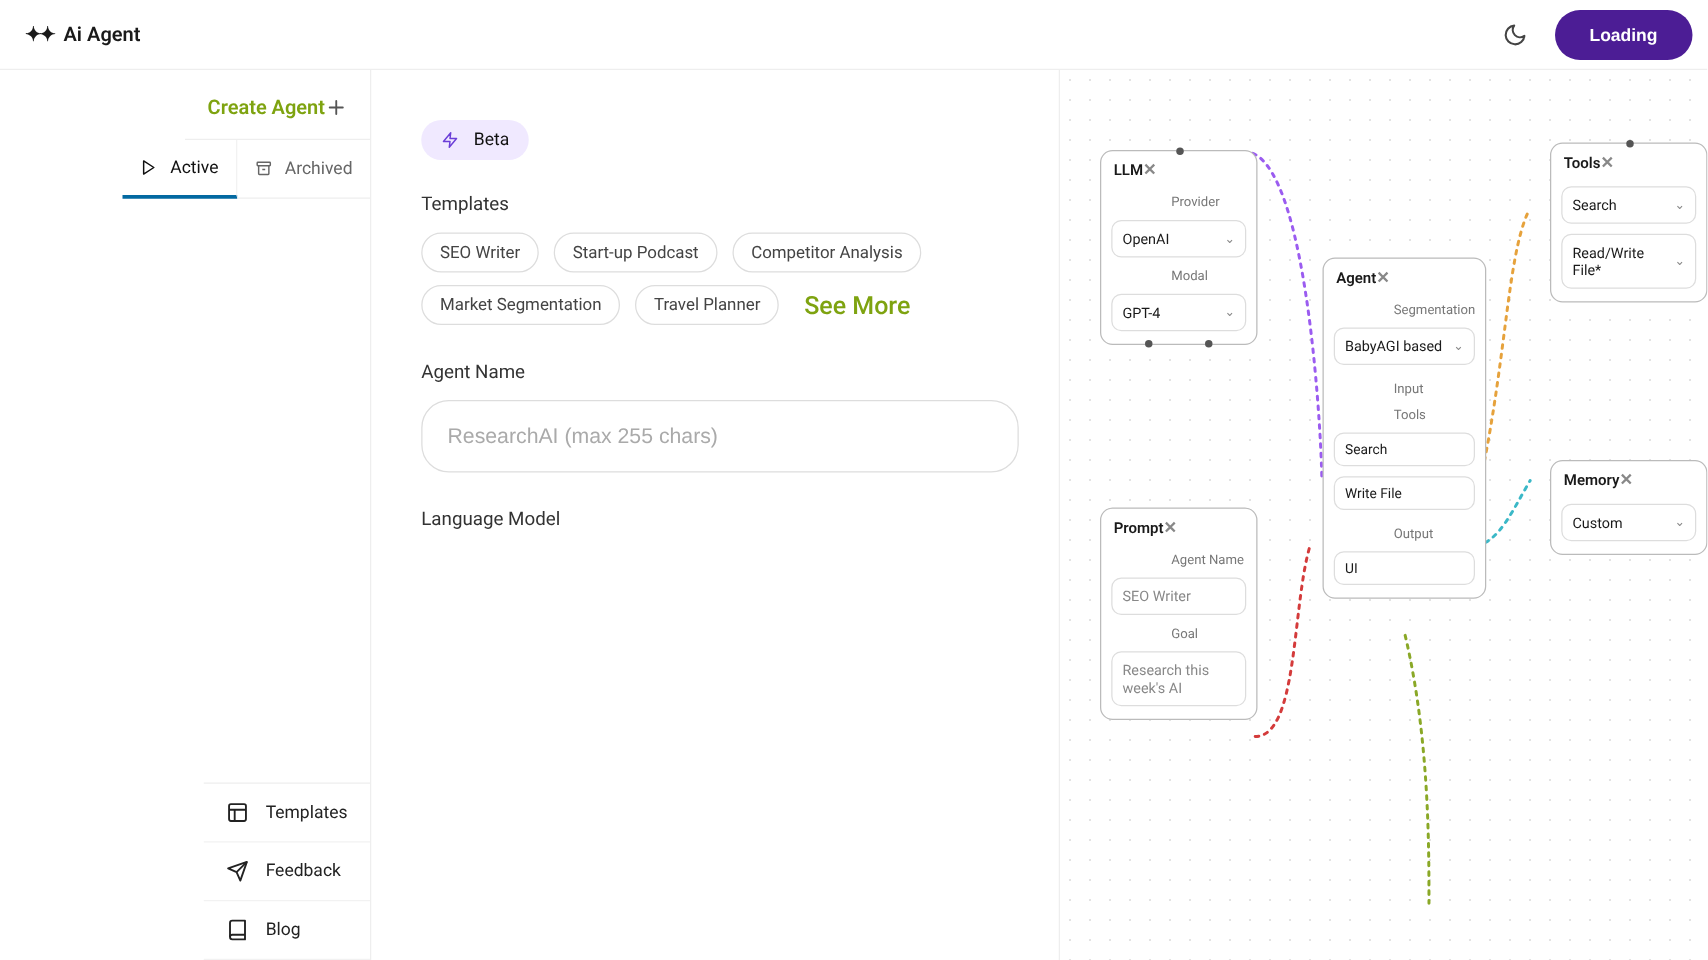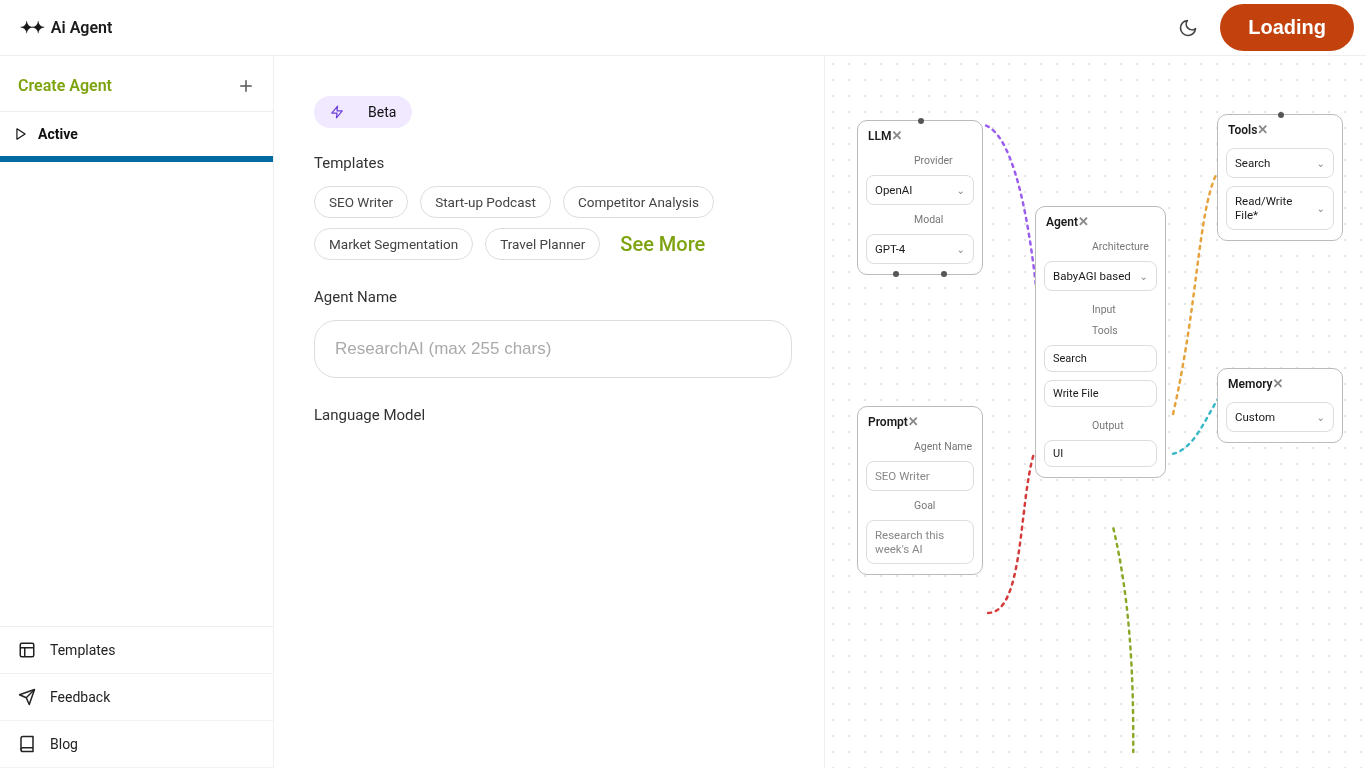--- a/index.html
+++ b/index.html
@@ -18,58 +18,58 @@
     border-bottom: 1px solid #eee;
     display: flex;
     align-items: center;
     padding: 0 12px 0 20px;
   }
   .brand { display: flex; align-items: center; gap: 8px; font-weight: 600; font-size: 16px; }
   .brand-icon { font-size: 16px; letter-spacing: -2px; }
   .top-right { margin-left: auto; display: flex; align-items: center; gap: 16px; }
   .icon-btn { background:none; border:none; cursor:pointer; padding:6px; color:#444; display:flex; }
   .pill-btn {
-    background: #c2410c; color: #fff; border: none;
-    padding: 12px 28px; border-radius: 999px; font-weight: 600; font-size: 20px; cursor: pointer;
+    background: #4c1d95; color: #fff; border: none;
+    padding: 12px 28px; border-radius: 999px; font-weight: 600; font-size: 14px; cursor: pointer;
   }
 
   
   .layout { display: flex; height: calc(768px - 56px); }
 
   
-  .sidebar { width: 274px; border-right: 1px solid #eee; display: flex; flex-direction: column; }
+  .sidebar { width: 297px; border-right: 1px solid #eee; display: flex; flex-direction: column; align-items: flex-end; }
   .create-row {
     display: flex; align-items: center; justify-content: space-between;
     padding: 20px 18px 16px 18px; border-bottom: 1px solid #eee;
   }
   .create-row span { color: #7ea310; font-weight: 600; font-size: 16px; }
   .plus-btn { background:none; border:none; cursor:pointer; font-size:20px; color:#555; }
   .tabs-row { display:flex; }
   .tab {
     flex:1; padding:14px 14px; display:flex; align-items:center; gap:10px;
     font-size:14px; cursor:pointer; color:#666; border-bottom:1px solid #eee; border-right:1px solid #eee; background:#fff;
   }
   .tab:last-child { border-right:none; }
-  .tab.active { color:#111; font-weight:700; border-bottom:6px solid #0369a1; }
+  .tab.active { color:#111; font-weight:400; border-bottom:3px solid #0369a1; }
   .side-spacer { flex:1; }
   .side-nav { border-top:1px solid #eee; }
   .nav-item {
     display:flex; align-items:center; gap:14px; padding:14px 18px;
     font-size:14px; color:#222; cursor:pointer; border-bottom:1px solid #f2f2f2;
   }
   .nav-item .badge {
     margin-left:auto; background:#d6f0f3; color:#0d6e7a;
     font-size:12px; font-weight:600; padding:3px 10px; border-radius:999px;
   }
 
   
   .main { flex:1; display:flex; }
   .content { width: 550px; padding: 40px 32px 0 40px; overflow:hidden; }
   .beta-pill {
-    display:inline-flex; align-items:center; gap:24px;
+    display:inline-flex; align-items:center; gap:12px;
     background:#f0e9ff; color:#111; padding:8px 16px; border-radius:999px; font-size:14px;
   }
   .beta-pill svg { color:#6b3ed8; }
   h1 {
     margin-top:24px; color:#6b3ed8; font-size:54px; line-height:1.25; font-weight:700; letter-spacing:-1px;
   }
   .section-label { margin-top:26px; font-size:15px; color:#333; }
   .chips { display:flex; flex-wrap:wrap; gap:10px 12px; margin-top:14px; align-items:center; }
   .chip {
     border:1px solid #ddd; border-radius:999px; padding:7px 14px;
@@ -152,20 +152,28 @@
           </svg>
       </button>
     </div>
     <div class="tabs-row">
       <div class="tab active">
         <svg width="14" height="14" viewBox="0 0 24 24" fill="none" stroke="currentColor" stroke-width="2" stroke-linejoin="round">
             <polygon points="5 3 19 12 5 21 5 3"></polygon>
           </svg>
         <span>Active</span>
       </div>
+      <div class="tab">
+        <svg width="14" height="14" viewBox="0 0 24 24" fill="none" stroke="currentColor" stroke-width="2" stroke-linejoin="round">
+            <rect x="3" y="3" width="18" height="5" rx="1"></rect>
+            <path d="M5 8v11a1 1 0 0 0 1 1h12a1 1 0 0 0 1-1V8"></path>
+            <line x1="10" y1="13" x2="14" y2="13"></line>
+          </svg>
+        <span>Archived</span>
+      </div>
     </div>
 
     <div class="side-spacer"></div>
 
     <div class="side-nav">
       <div class="nav-item">
         <svg width="18" height="18" viewBox="0 0 24 24" fill="none" stroke="currentColor" stroke-width="2">
             <rect x="3" y="3" width="18" height="18" rx="2"></rect>
             <line x1="3" y1="9" x2="21" y2="9"></line>
             <line x1="9" y1="21" x2="9" y2="9"></line>
@@ -258,21 +266,21 @@
           <div class="n-input" style="height:44px;">Research this week's AI</div>
         </div>
       </div>
 
       <div class="node" style="left:210px; top:150px; width:131px;">
         <div class="n-title">
           <span>Agent</span>
           <span class="nx">✕</span>
         </div>
         <div class="n-body">
-          <div class="n-label">Architecture</div>
+          <div class="n-label">Segmentation</div>
           <div class="n-select">
             <span>BabyAGI based</span>
             <span class="chev">⌄</span>
           </div>
           <div class="n-label" style="margin-top:4px;">Input</div>
           <div class="n-label">Tools</div>
           <div class="n-list-item">Search</div>
           <div class="n-list-item">Write File</div>
           <div class="n-label" style="margin-top:4px;">Output</div>
           <div class="n-list-item">UI</div>

